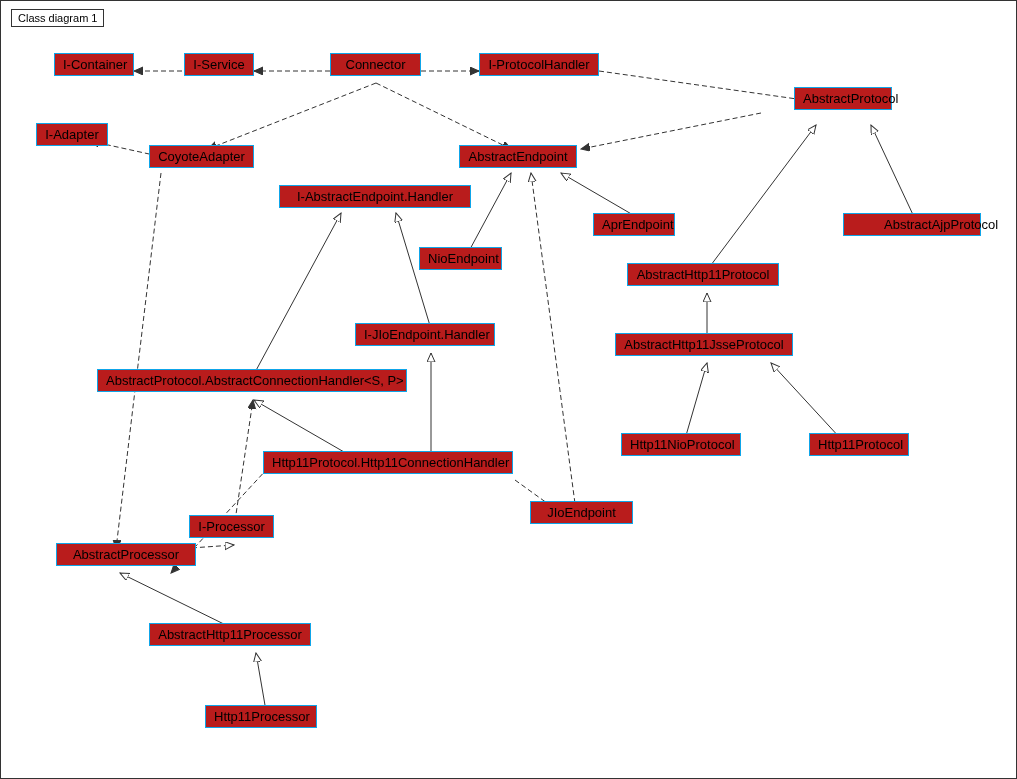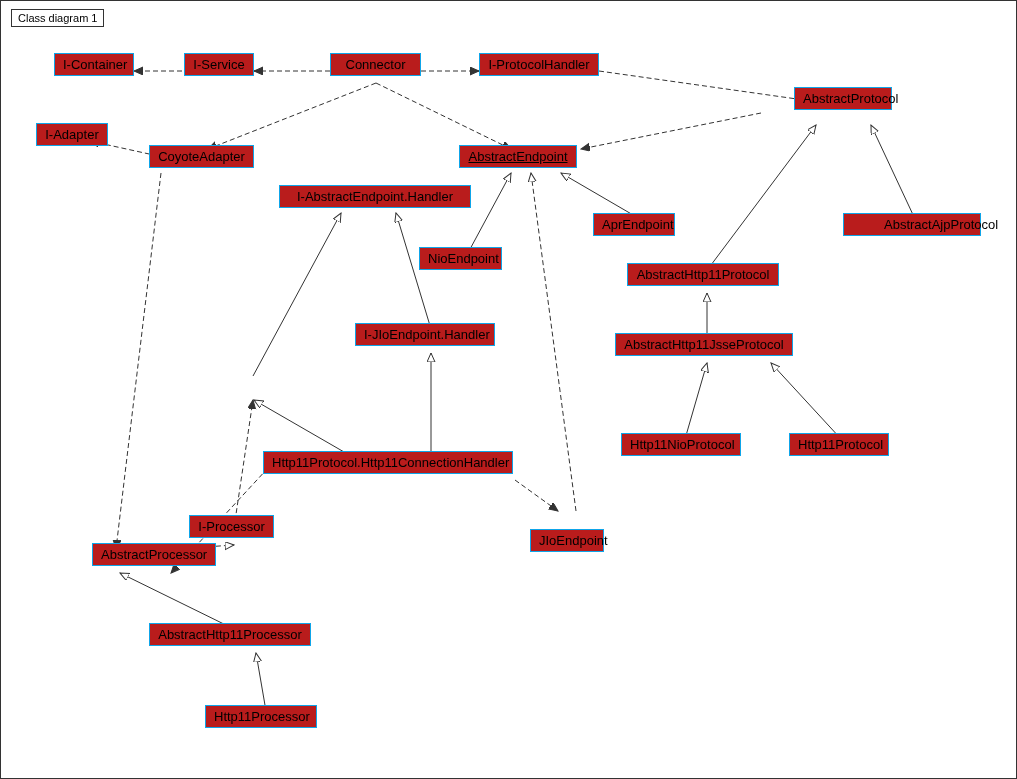--- a/index.html
+++ b/index.html
@@ -171,21 +171,21 @@
   </div>
   <div class="uml-box" style="left:757px;top:86px;width:98px;margin-left:36px;">
     <span>AbstractProtocol</span>
   </div>
   <div class="uml-box" style="left:35px;top:122px;width:72px;">
     <span>I-Adapter</span>
   </div>
   <div class="uml-box" style="left:148px;top:144px;width:105px;">
     <span>CoyoteAdapter</span>
   </div>
-  <div class="uml-box" style="left:458px;top:144px;width:118px;text-decoration:underline;">
+  <div class="uml-box" style="left:458px;top:144px;width:118px;">
     <span>AbstractEndpoint</span>
   </div>
   <div class="uml-box" style="left:278px;top:184px;width:192px;">
     <span>I-AbstractEndpoint.Handler</span>
   </div>
   <div class="uml-box" style="left:418px;top:246px;width:83px;">
     <span>NioEndpoint</span>
   </div>
   <div class="uml-box" style="left:592px;top:212px;width:82px;">
     <span>AprEndpoint</span>
@@ -195,36 +195,39 @@
   </div>
   <div class="uml-box" style="left:842px;top:212px;width:138px;padding-left:40px;">
     <span>AbstractAjpProtocol</span>
   </div>
   <div class="uml-box" style="left:614px;top:332px;width:178px;">
     <span>AbstractHttp11JsseProtocol</span>
   </div>
   <div class="uml-box" style="left:354px;top:322px;width:140px;">
     <span>I-JIoEndpoint.Handler</span>
   </div>
+  <div class="uml-box" style="left:96px;top:368px;width:310px;">
+    <span>AbstractProtocol.AbstractConnectionHandler&lt;S, P&gt;</span>
+  </div>
   <div class="uml-box" style="left:262px;top:450px;width:250px;">
     <span>Http11Protocol.Http11ConnectionHandler</span>
   </div>
   <div class="uml-box" style="left:620px;top:432px;width:120px;">
     <span>Http11NioProtocol</span>
   </div>
-  <div class="uml-box" style="left:788px;top:432px;width:100px;">
+  <div class="uml-box" style="left:808px;top:432px;width:100px;">
     <span>Http11Protocol</span>
   </div>
-  <div class="uml-box" style="left:529px;top:528px;width:74px;">
+  <div class="uml-box" style="left:529px;top:500px;width:103px;">
     <span>JIoEndpoint</span>
   </div>
   <div class="uml-box" style="left:188px;top:514px;width:85px;">
     <span>I-Processor</span>
   </div>
-  <div class="uml-box" style="left:55px;top:542px;width:124px;margin-left:36px;">
+  <div class="uml-box" style="left:55px;top:542px;width:140px;">
     <span>AbstractProcessor</span>
   </div>
   <div class="uml-box" style="left:148px;top:622px;width:162px;">
     <span>AbstractHttp11Processor</span>
   </div>
   <div class="uml-box" style="left:204px;top:704px;width:112px;text-align:right;">
     <span>Http11Processor</span>
   </div>
 </div>
 

